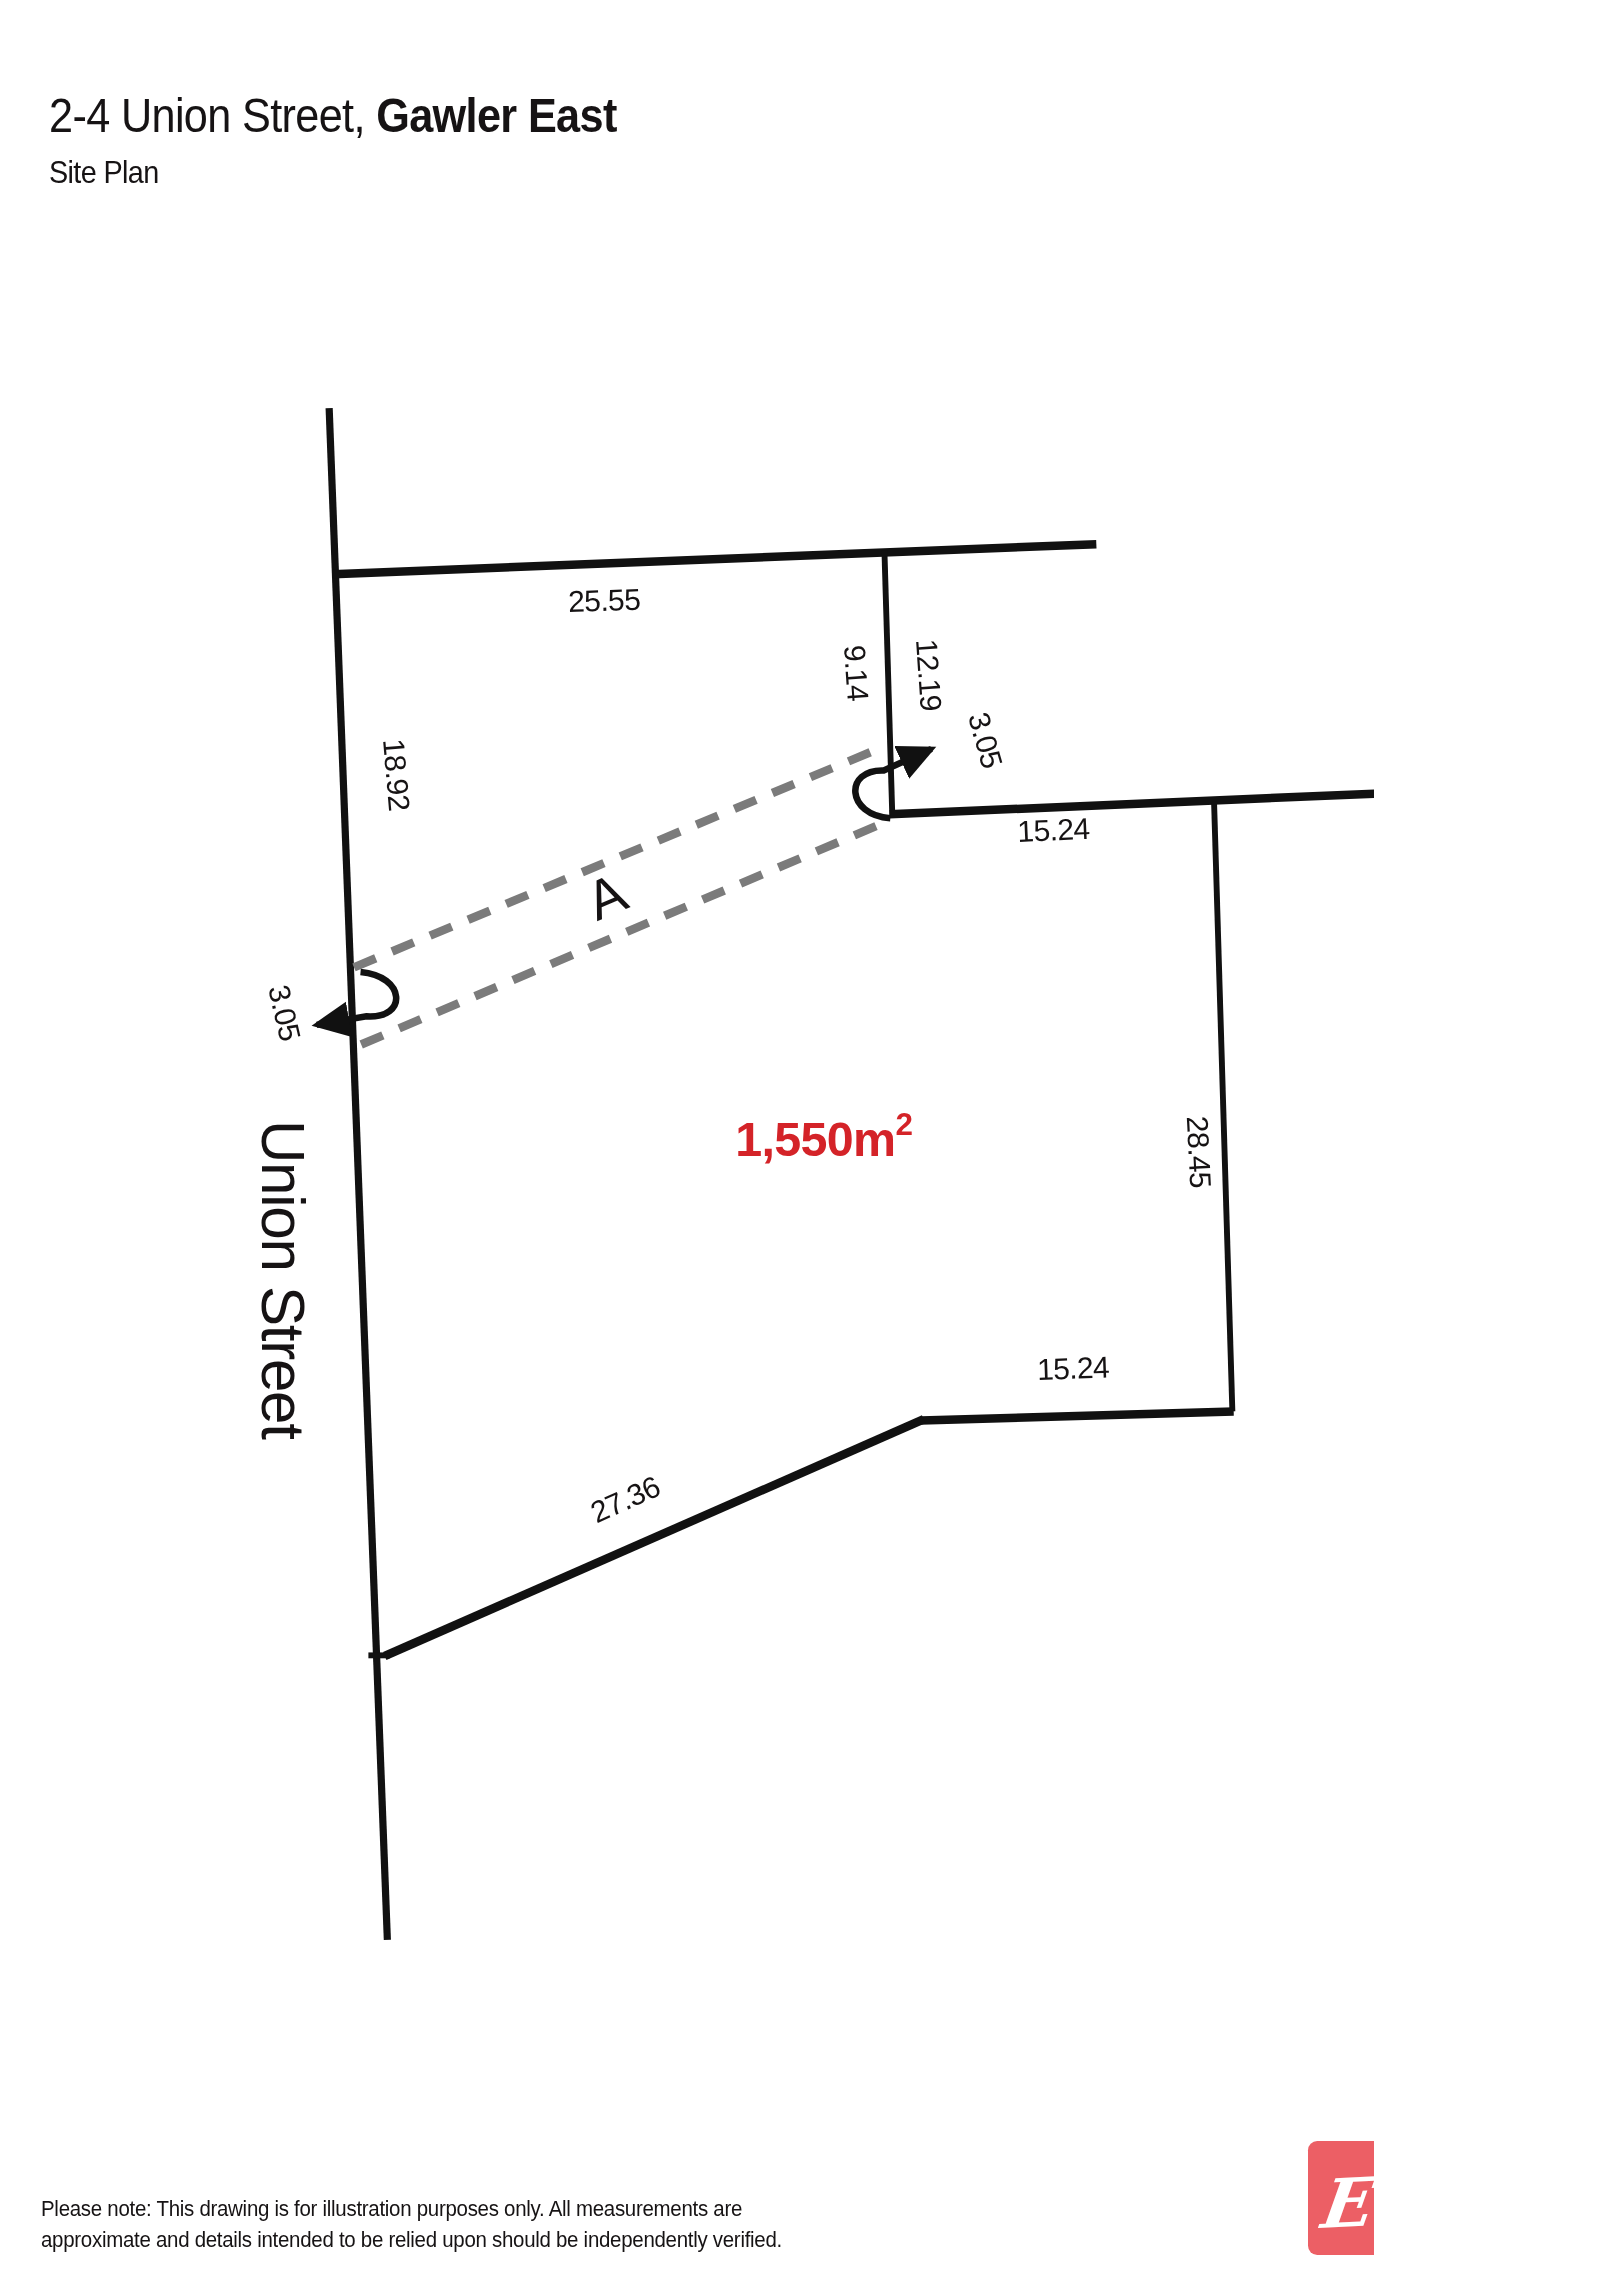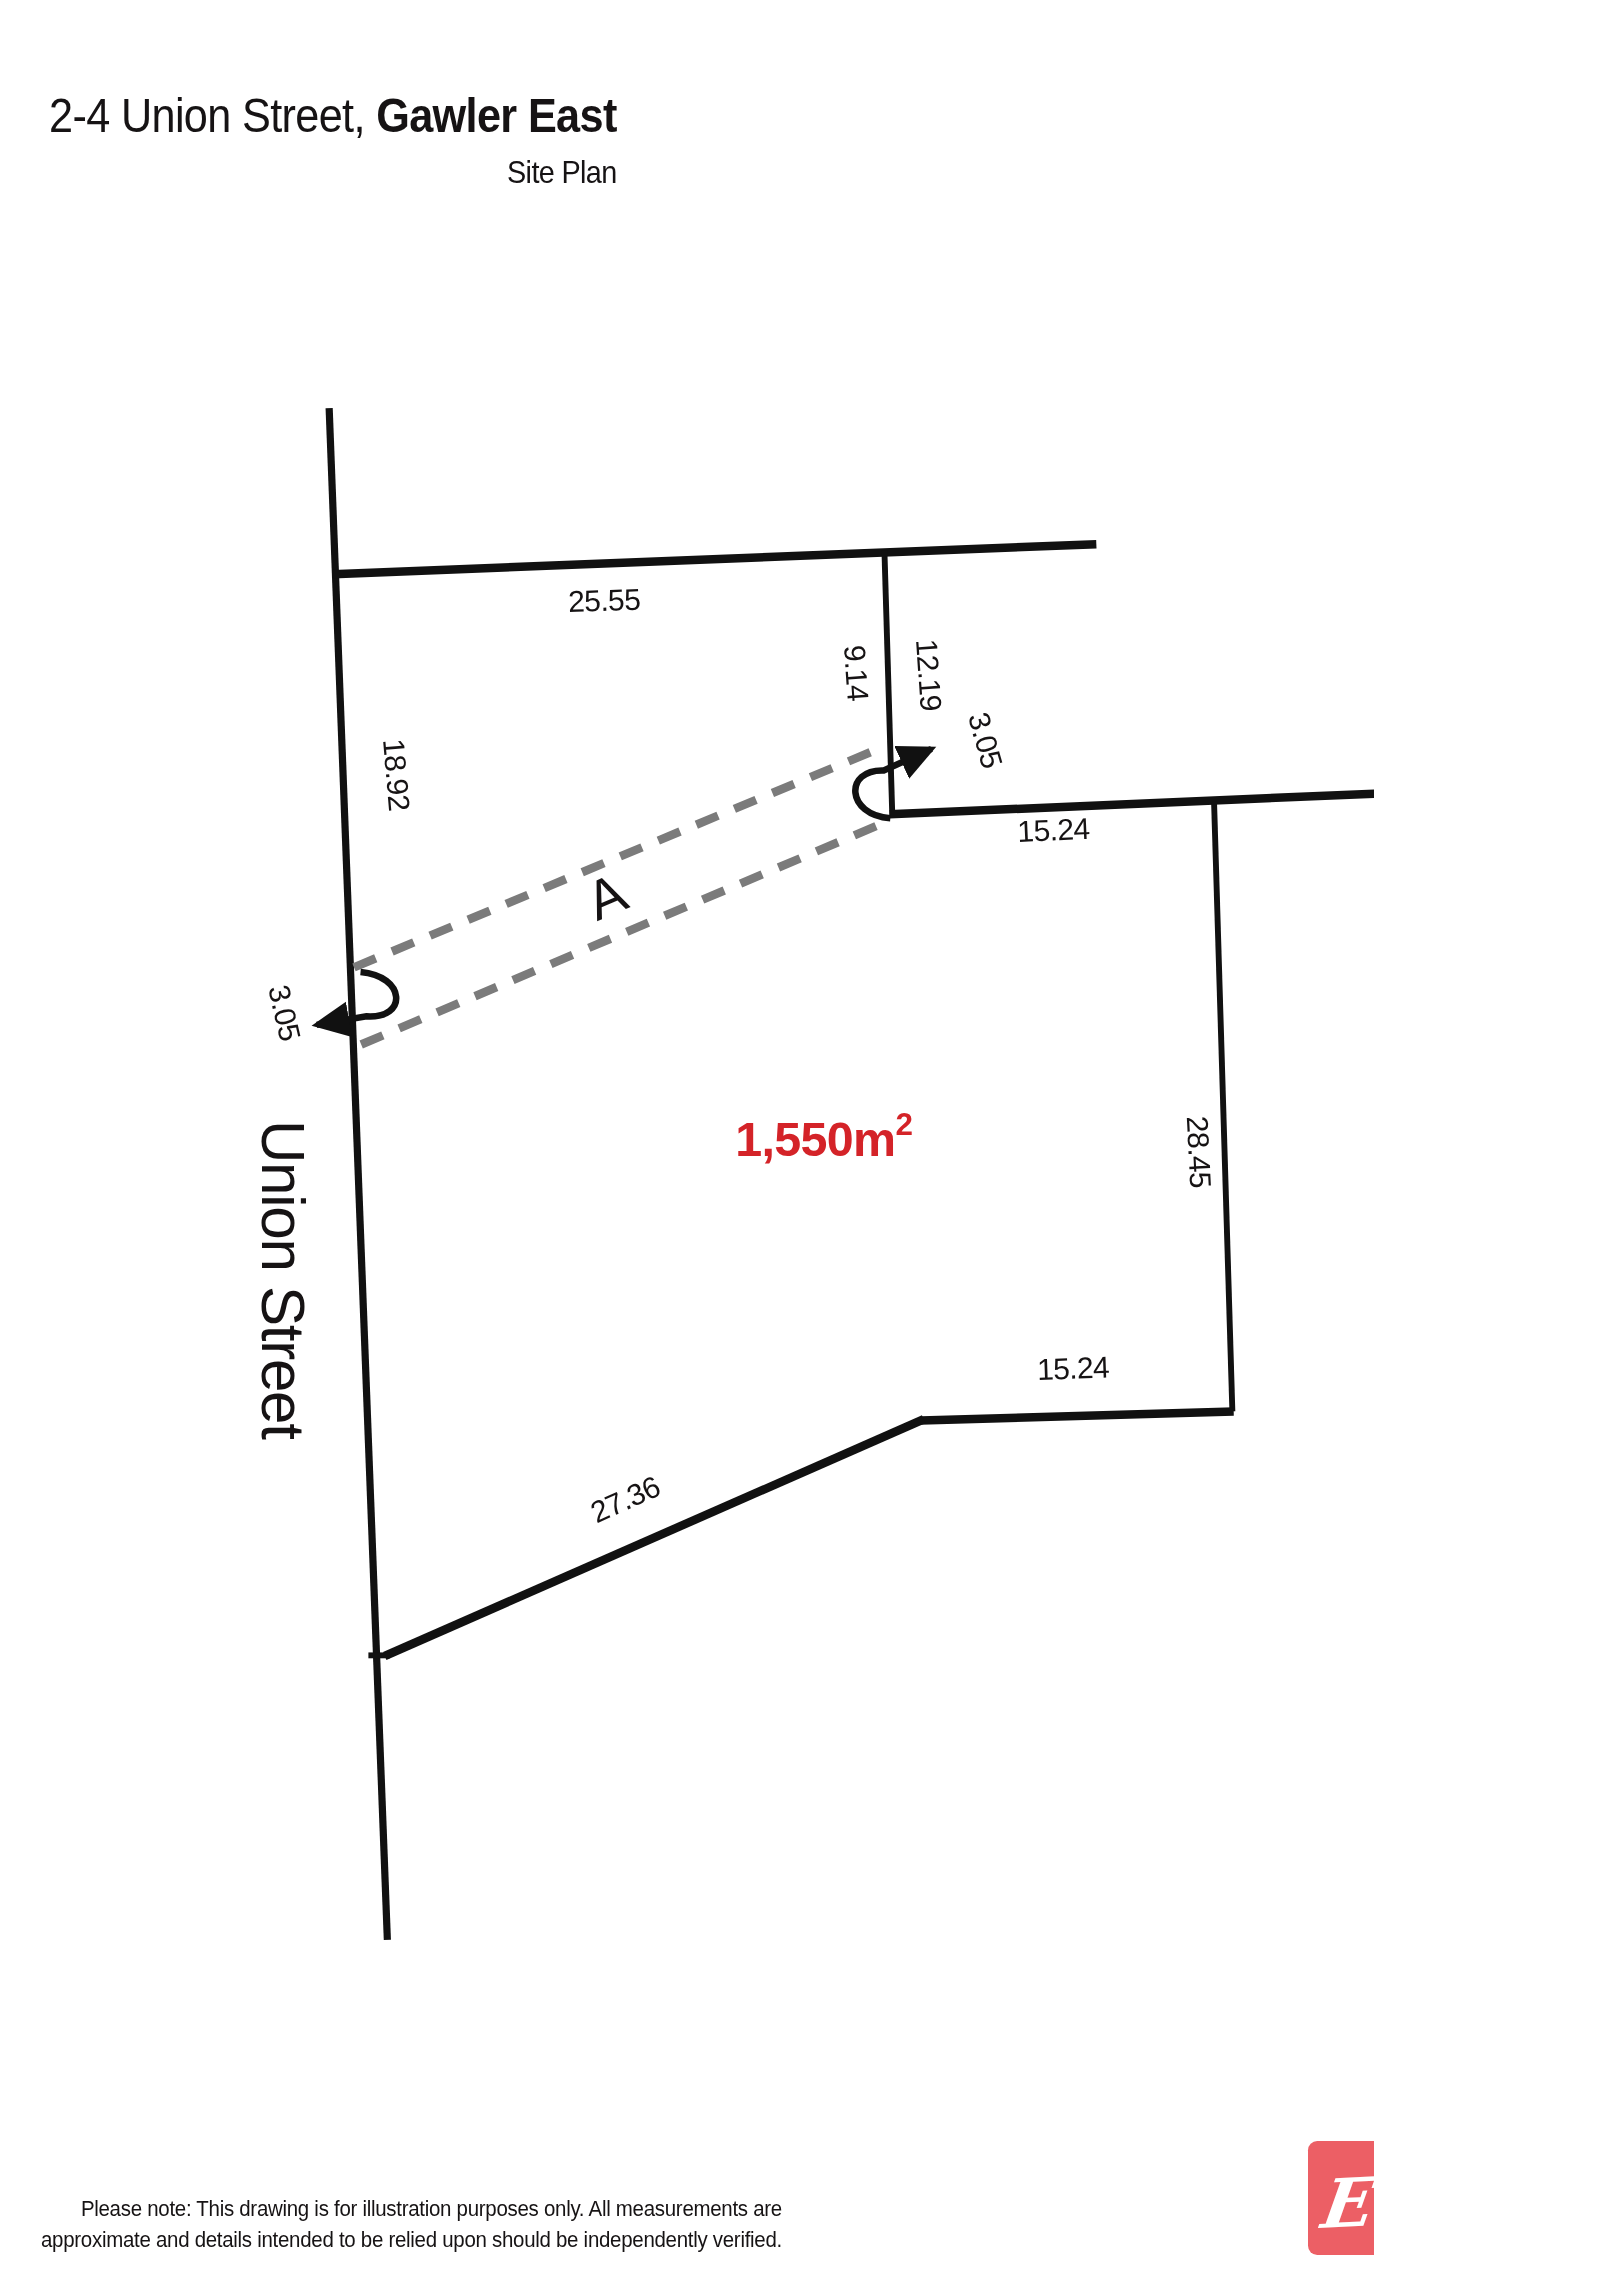--- a/index.html
+++ b/index.html
@@ -2,21 +2,20 @@
 <html style="font-size:10.5px"><head>
 <meta charset="utf-8">
 <style>
   html,body{margin:0;padding:0;background:#ffffff;}
   #page{
     position:relative;
     width:1374px;height:2295px;
     background:#ffffff;
     font-family:"Liberation Sans", sans-serif;
     overflow:hidden;
-    text-align:right;
   }
   
   #header{
     position:absolute;left:49px;top:90px;
     transform:scaleX(0.90);transform-origin:0 0;
     color:#161314;white-space:nowrap;
   }
   #title{font-size:48px;line-height:51px;font-weight:400;letter-spacing:-0.7px;}
   #title .bold{font-weight:700;}
   #subtitle{font-size:32px;line-height:39px;margin-top:11.8px;font-weight:400;letter-spacing:-0.7px;}

